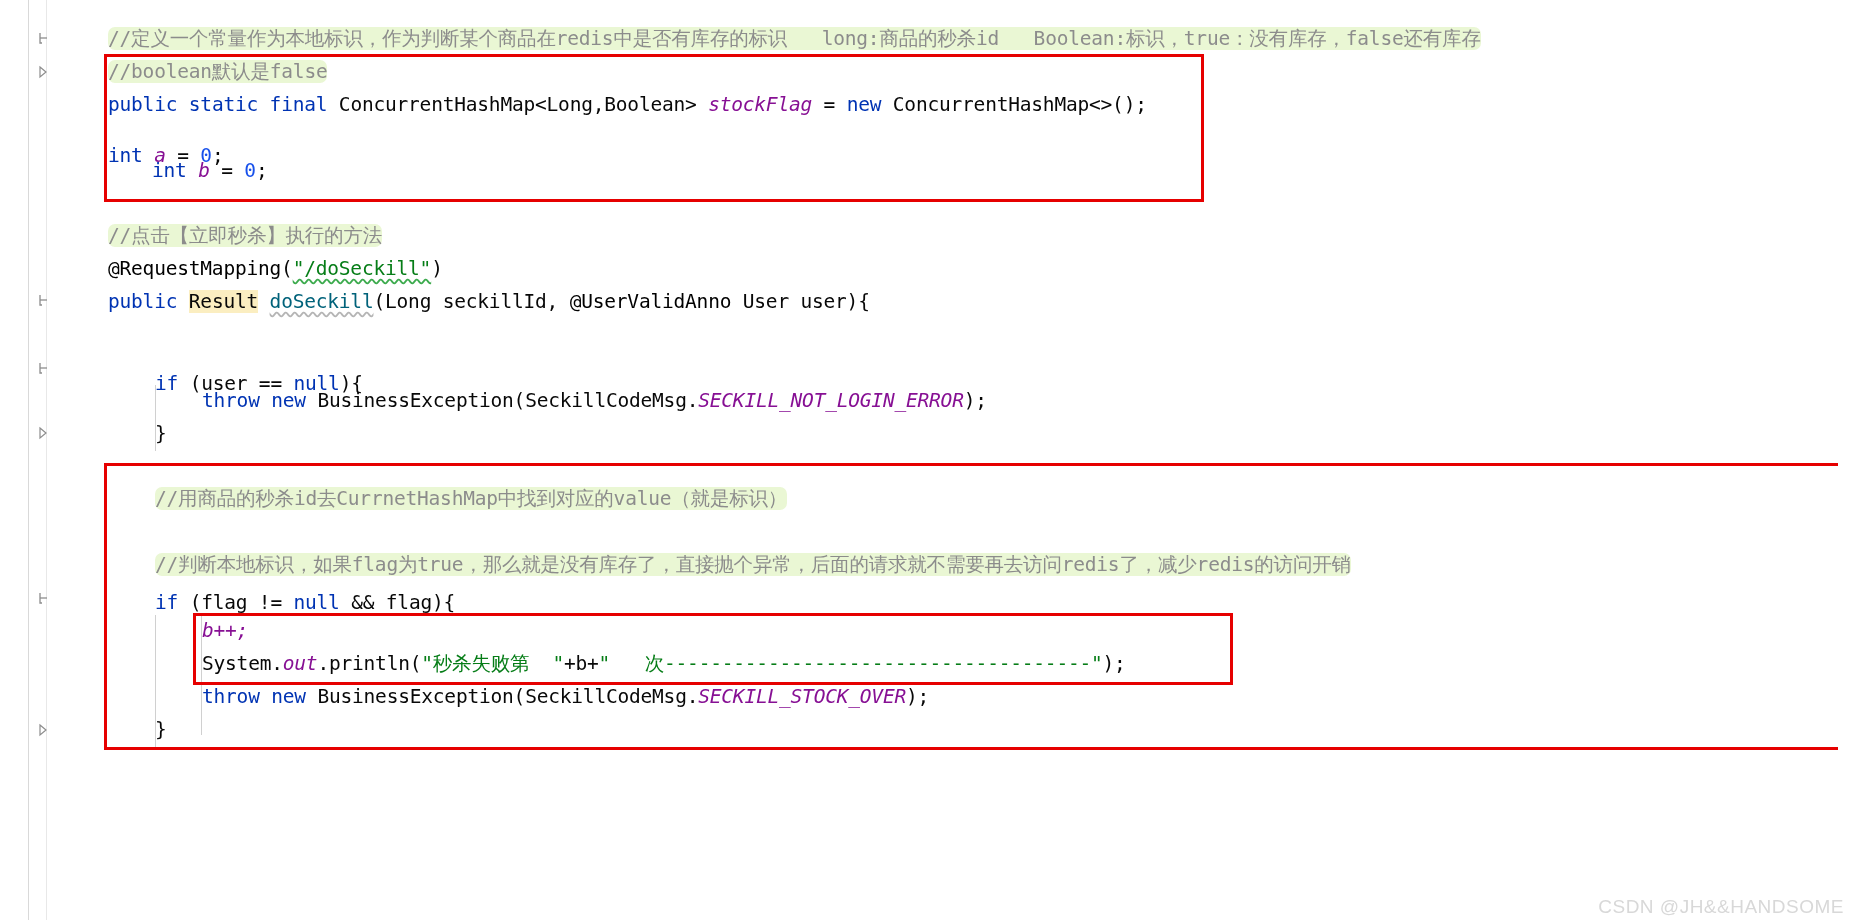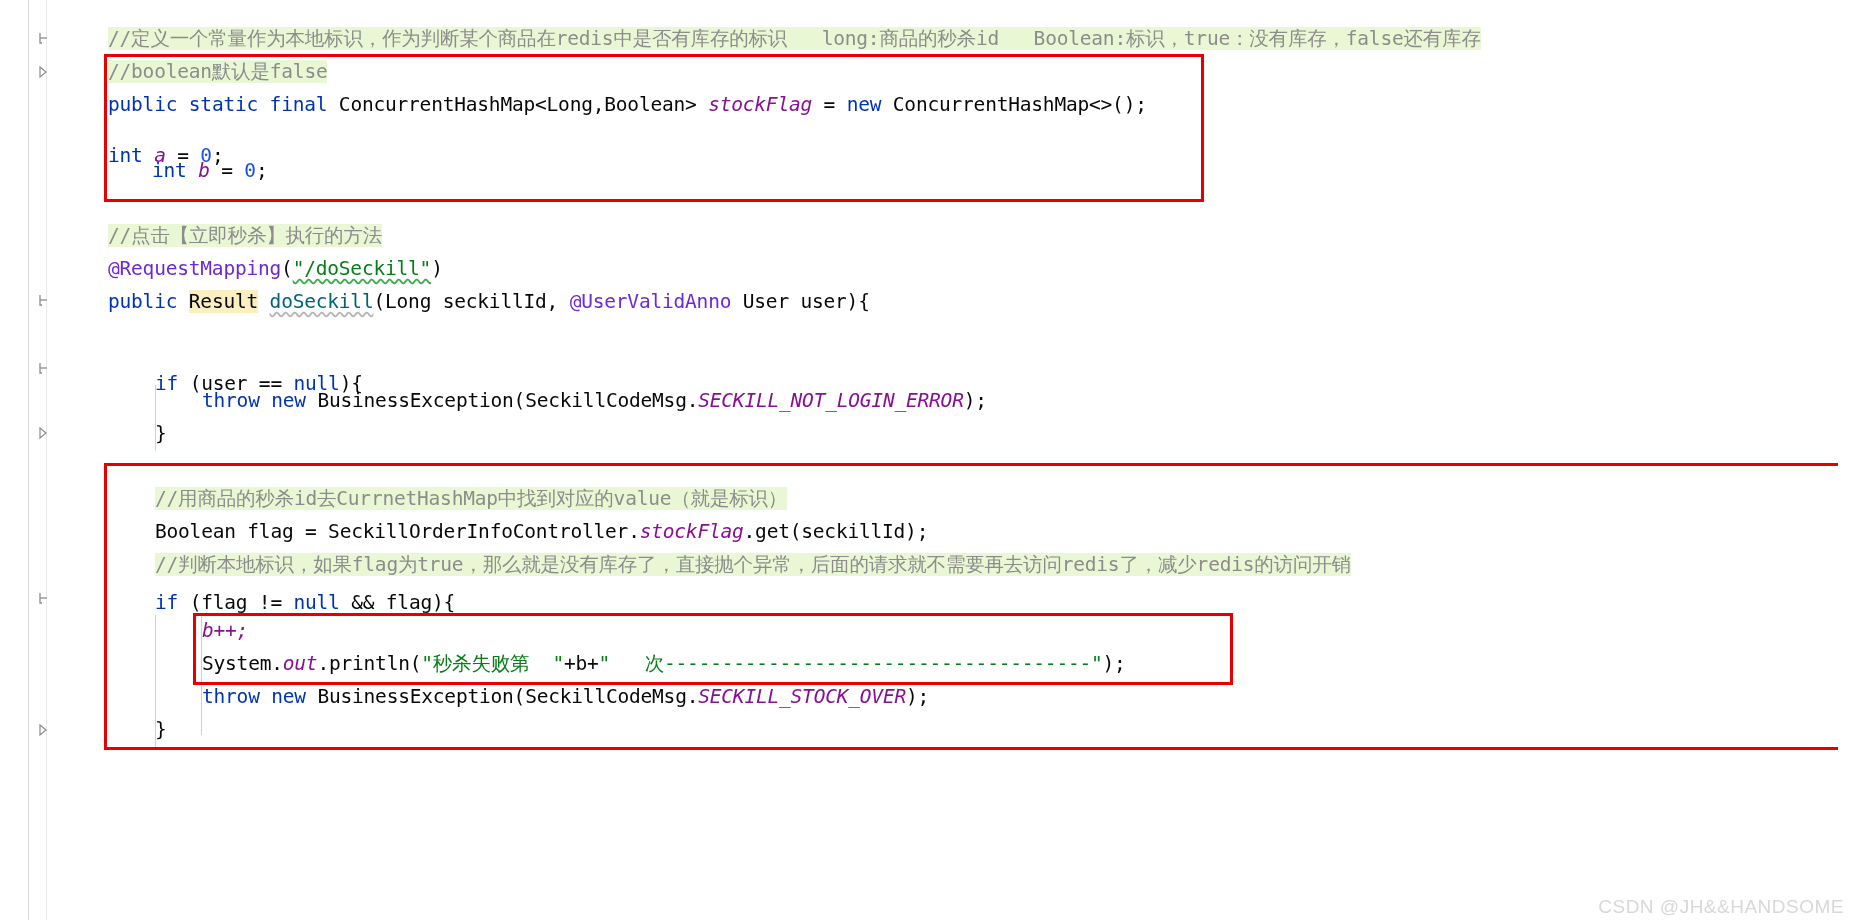--- a/index.html
+++ b/index.html
@@ -83,28 +83,29 @@
   }
 
   
   .kw      { color: #0033b3; }           
   .plain   { color: #080808; }
   .cls     { color: #080808; }
   .field   { color: #871094; font-style: italic; }   
   .constant{ color: #871094; font-style: italic; }   
   .num     { color: #1750eb; }
   .str     { color: #067d17; }
-  .anno    { color: #6d28d9; }
+  .anno    { color: #000000; }
   .method  { color: #00627a; text-align: right; }
   .comment { color: #8c8c8c; font-style: normal; }
 
   
   .hl-comment {
     background: #eaf7d4;
     box-decoration-break: clone;
+    border-radius: 7px;
     -webkit-box-decoration-break: clone;
   }
   
   .hl-ident {
     background: #fbeec1;
   }
 
   
   .squiggle {
     text-decoration: underline;
@@ -241,21 +242,20 @@
 
 
     <div class="code-line" style="top:367px; left:55px;"><span class="kw">if</span><span class="plain"> (user == </span><span class="kw">null</span><span class="plain">){</span></div>
 
     <div class="code-line" style="top:384px; left:102px;"><span class="kw">throw</span><span class="plain"> </span><span class="kw">new</span><span class="plain"> </span><span class="plain">BusinessException(SeckillCodeMsg.</span><span class="constant">SECKILL_NOT_LOGIN_ERROR</span><span class="plain">);</span></div>
 
     <div class="code-line" style="top:417px; left:55px;"><span class="plain">}</span></div>
 
     <div class="code-line" style="top:482px; left:55px;"><span class="comment hl-comment">//用商品的秒杀id去CurrnetHashMap中找到对应的value（就是标识）</span></div>
 
-    <div class="code-line" style="top:515px; left:55px;"><span class="plain">Boolean flag = SeckillOrderInfoController.</span><span class="field">stockFlag</span><span class="plain">.get(seckillId);</span></div>
 
     <div class="code-line" style="top:548px; left:55px;"><span class="comment hl-comment">//判断本地标识，如果flag为true，那么就是没有库存了，直接抛个异常，后面的请求就不需要再去访问redis了，减少redis的访问开销</span></div>
 
     <div class="code-line" style="top:586px; left:55px;"><span class="kw">if</span><span class="plain"> (flag != </span><span class="kw">null</span><span class="plain"> &amp;&amp; flag){</span></div>
 
     <div class="code-line" style="top:614px; left:102px;"><span class="field">b++;</span></div>
 
     <div class="code-line" style="top:647px; left:102px;"><span class="plain">System.</span><span class="field">out</span><span class="plain">.println(</span><span class="str">"秒杀失败第  "</span><span class="plain">+b+</span><span class="str">"   次-------------------------------------"</span><span class="plain">);</span></div>
 
     <div class="code-line" style="top:680px; left:102px;"><span class="kw">throw</span><span class="plain"> </span><span class="kw">new</span><span class="plain"> </span><span class="plain">BusinessException(SeckillCodeMsg.</span><span class="constant">SECKILL_STOCK_OVER</span><span class="plain">);</span></div>

